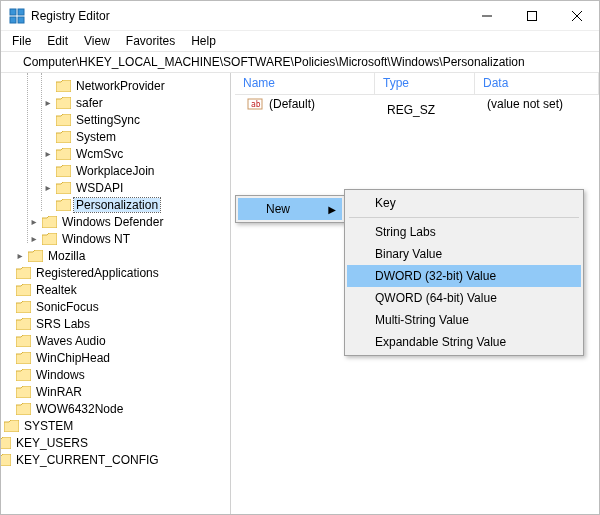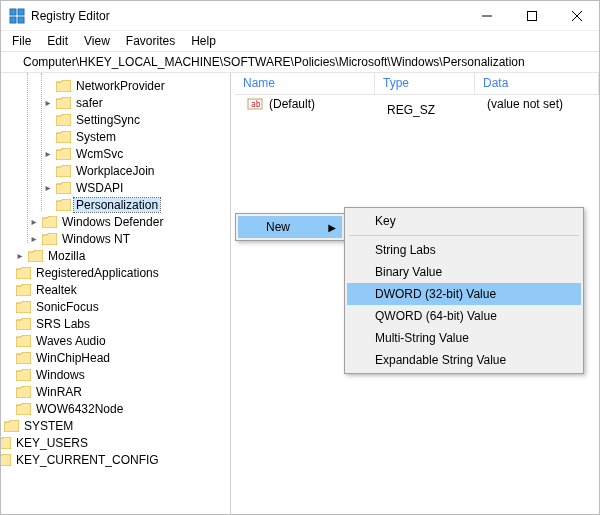--- a/index.html
+++ b/index.html
@@ -23,21 +23,21 @@
   .row { display: flex; align-items: center; height: 18px; padding-left: 6px; }
   .row .cell { overflow: hidden; white-space: nowrap; font-size: 12px; }
   .ab-icon { width: 28px; height: 16px; display:inline-flex; align-items:center; justify-content:center; }
   
   .tnode { display: flex; align-items: center; height: 17px; white-space: nowrap; }
   .expander { width: 14px; display:flex; align-items:center; justify-content:center; color:#666; font-size:10px; }
   .folder { width: 16px; height: 14px; margin-right: 3px; display:inline-flex; align-items:center; justify-content:center; }
   .tnode .label { padding: 0 2px; }
   .tnode.selected .label { background: #cde8ff; outline: 1px dotted #666; }
   
-  .cmenu { position: absolute; background: #f0f0f0; border: 1px solid #a0a0a0; box-shadow: 2px 2px 4px rgba(0,0,0,0.25); padding: 2px; font-size: 12px; margin-top: 18px; }
+  .cmenu { position: absolute; background: #f0f0f0; border: 1px solid #a0a0a0; box-shadow: 2px 2px 4px rgba(0,0,0,0.25); padding: 2px; font-size: 12px; }
   .cmenu .citem { height: 22px; display: flex; align-items: center; padding: 0 20px 0 28px; position: relative; white-space: nowrap; }
   .cmenu .citem.highlight { background: #91c9f7; }
   .cmenu .citem .arrow { position: absolute; right: 6px; font-size: 10px; }
   .cmenu .sep { height: 1px; background: #d0d0d0; margin: 3px 2px; }
   .guide { position:absolute; border-left:1px dotted #b0b0b0; top:0; bottom:0; }
 </style>
 </head>
 <body>
 
 <div class="window">

